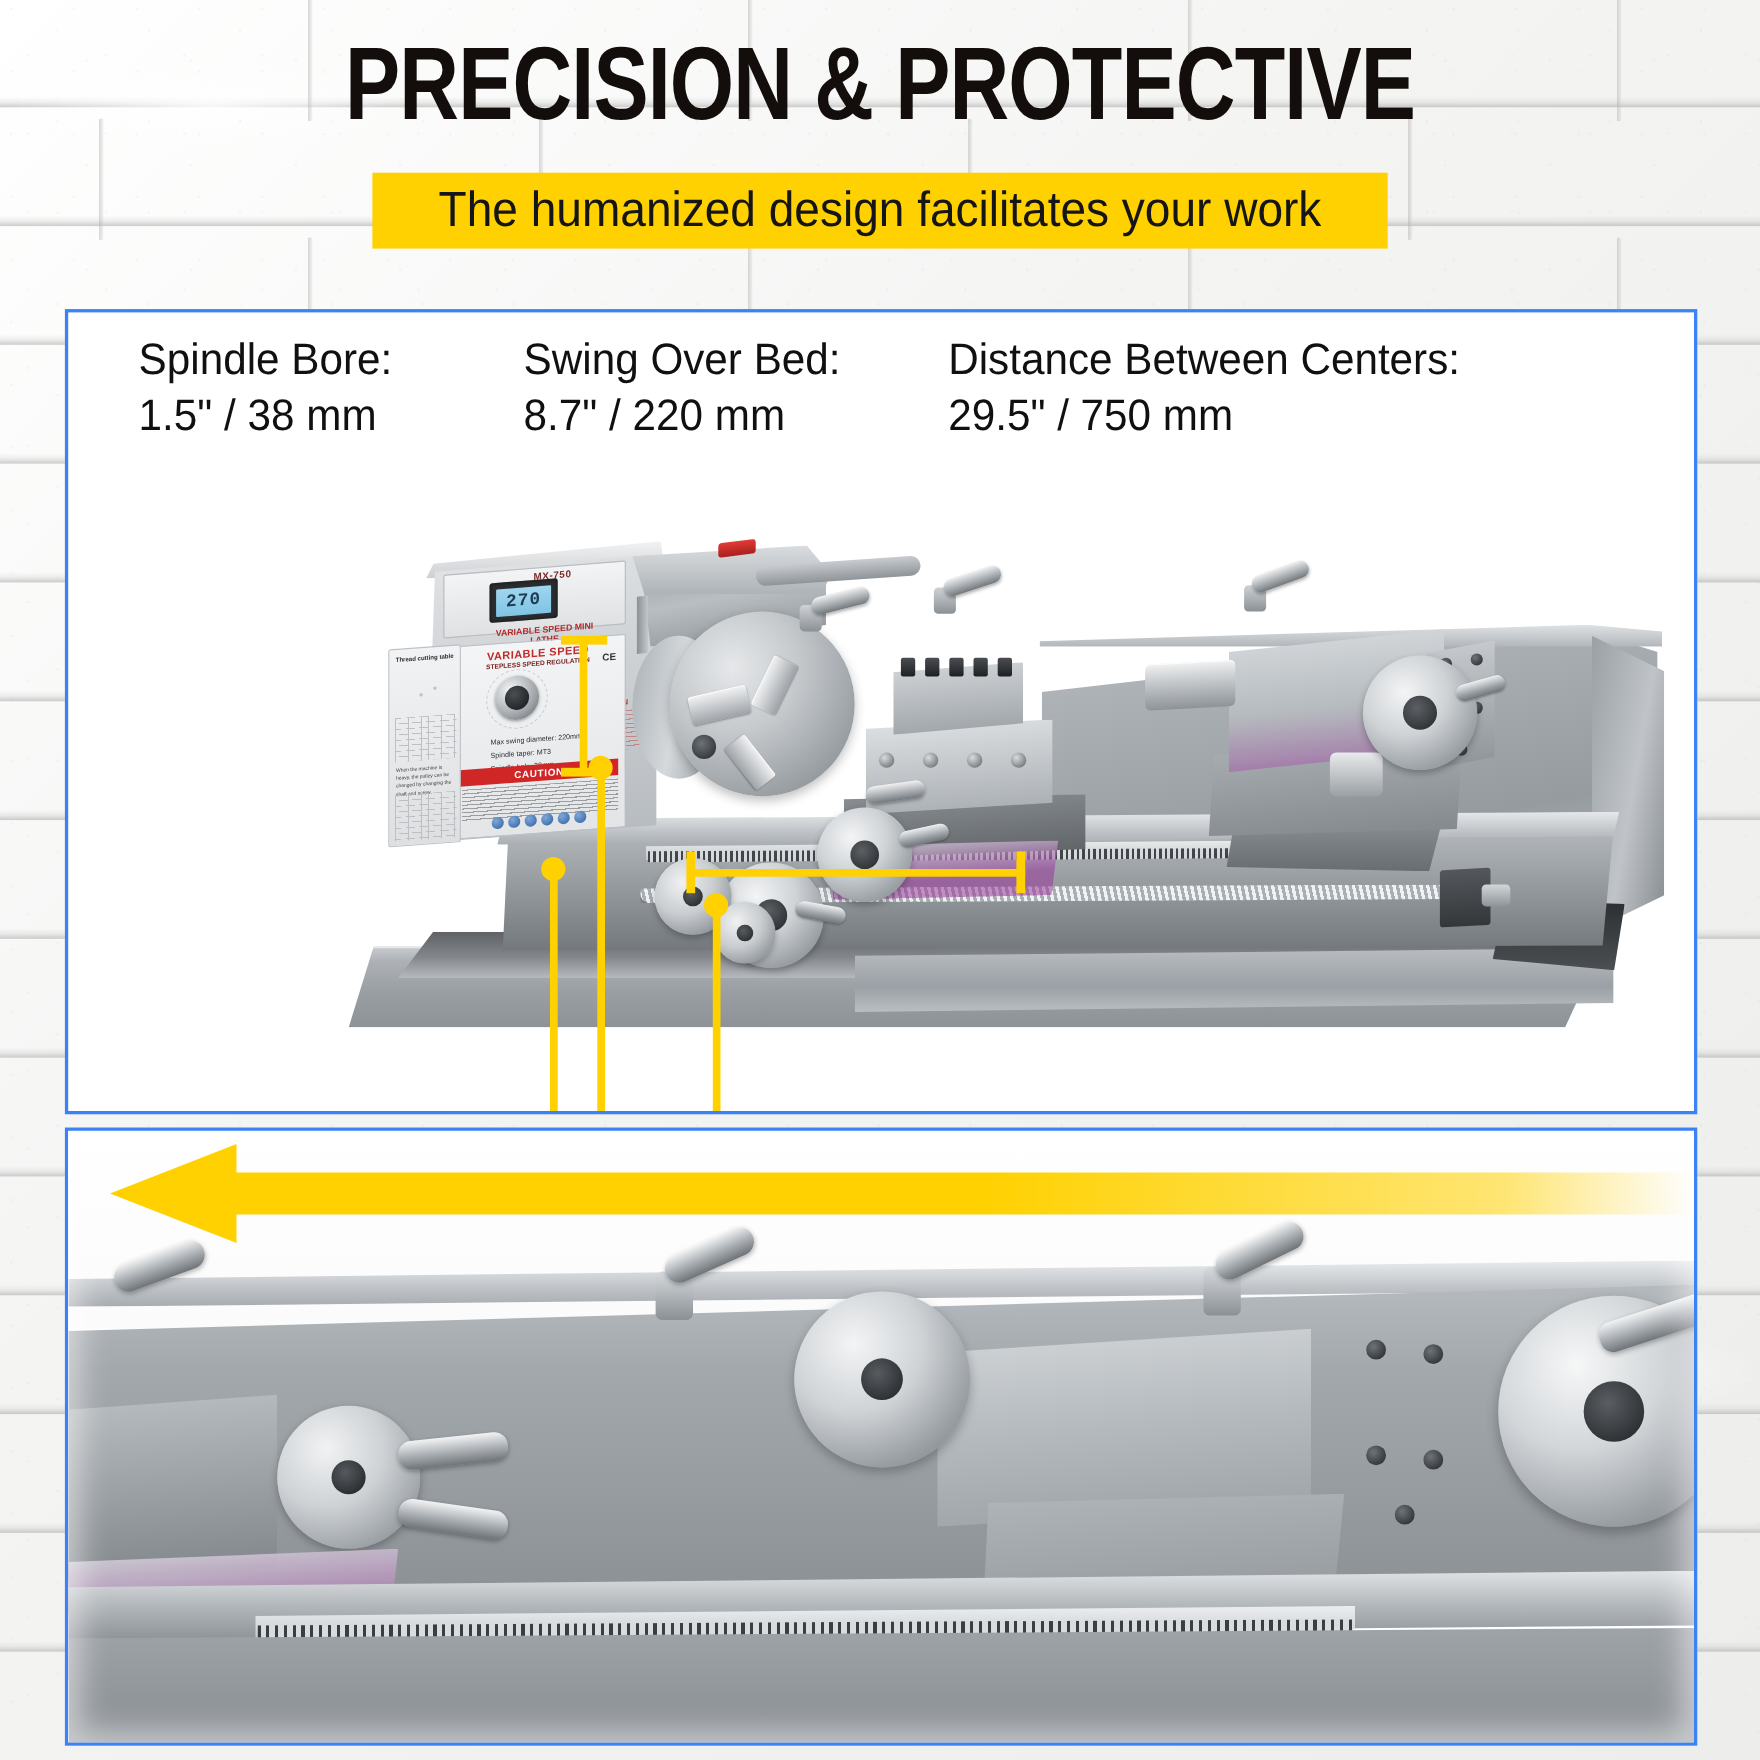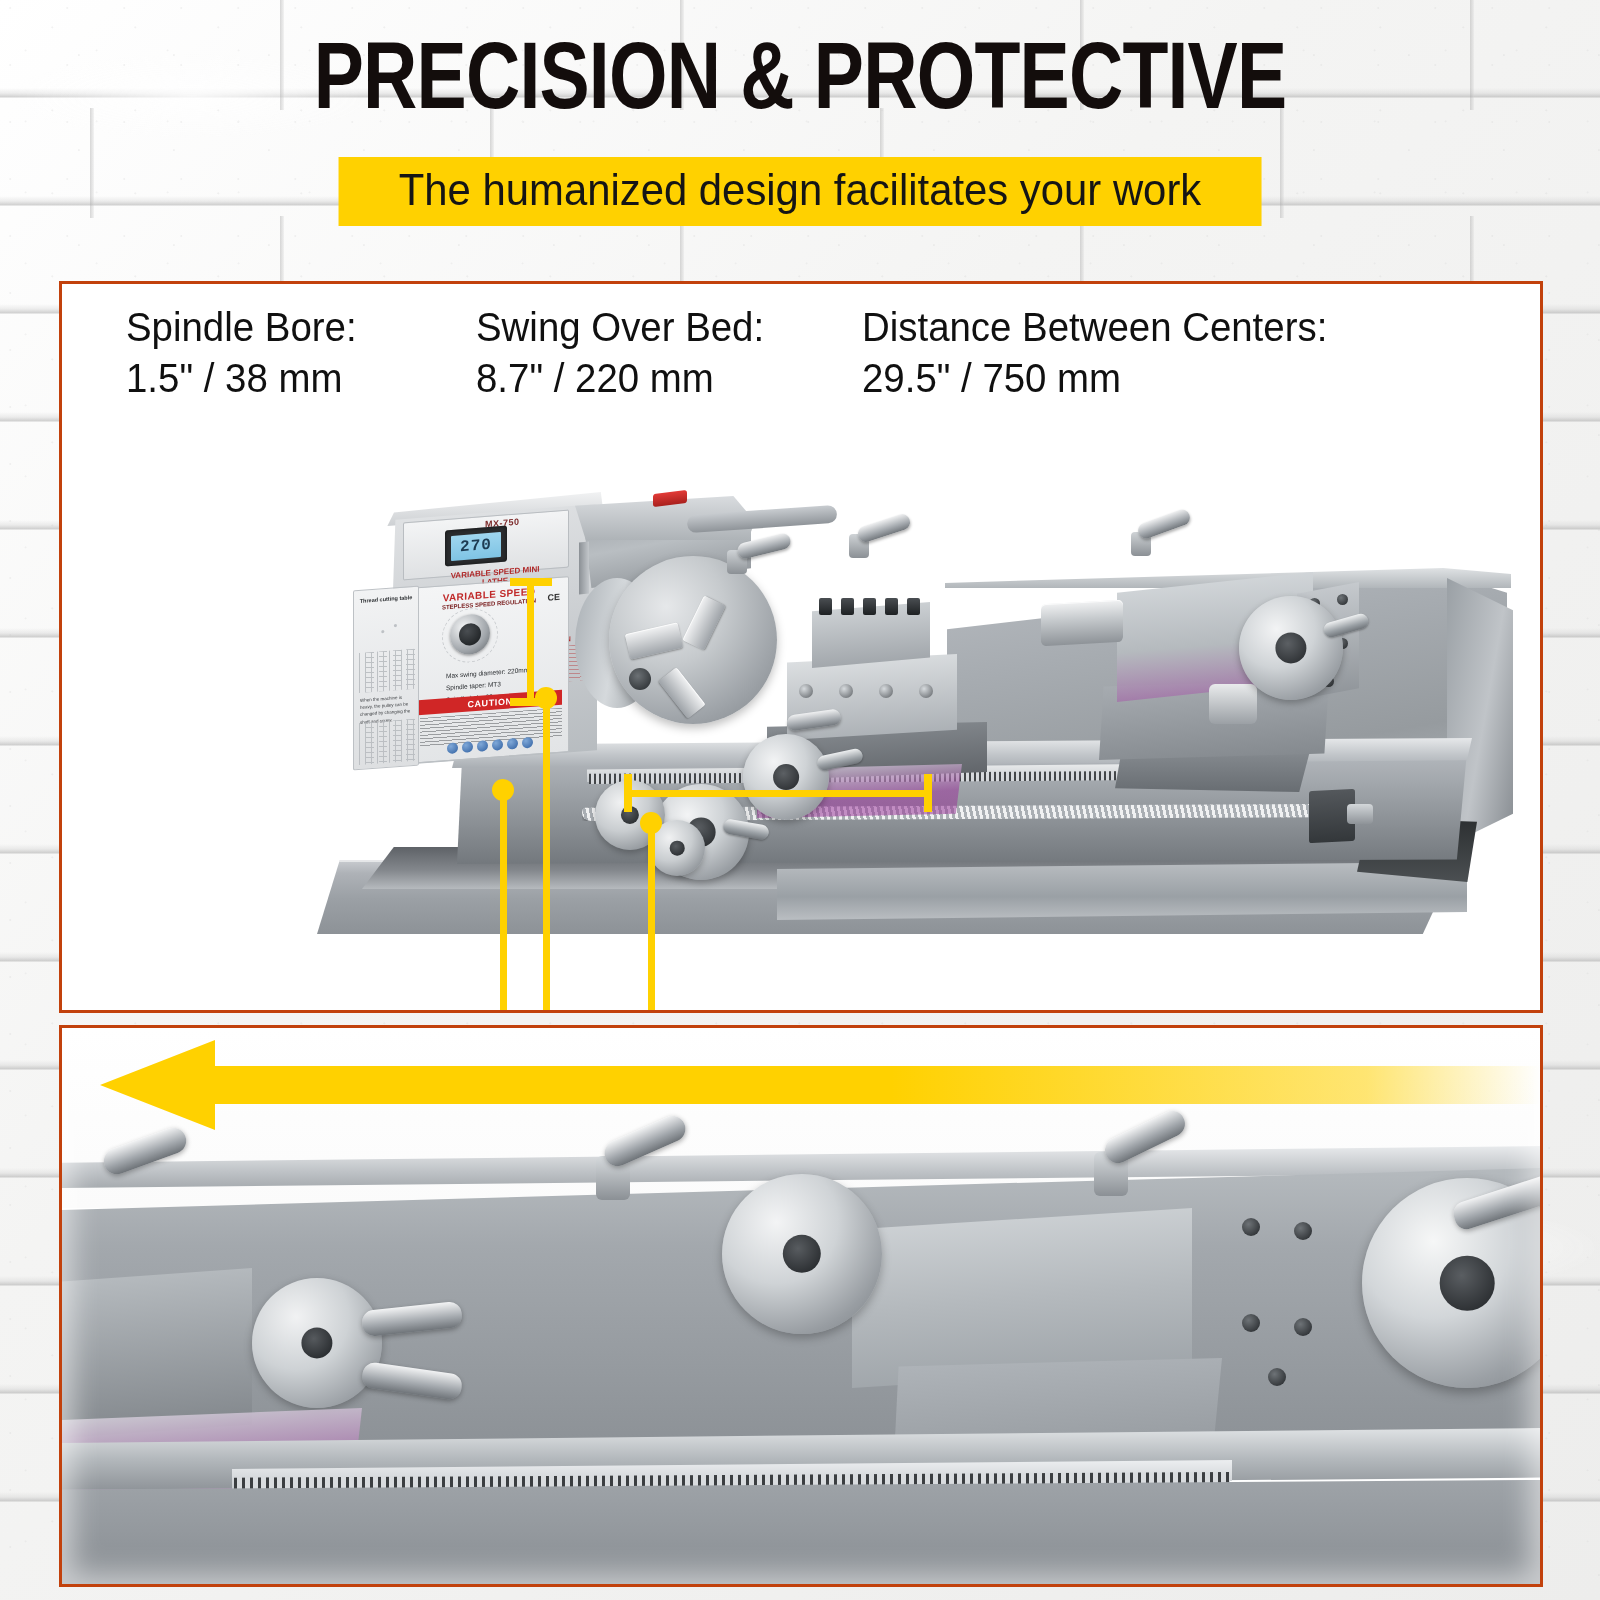--- a/index.html
+++ b/index.html
@@ -68,21 +68,21 @@
     font-size: 45px; font-weight: 400; color: #151515;
     white-space: nowrap; line-height: 1.1;
     transform: scaleX(0.93); transform-origin: center;
     display: block;
   }
 
   
   .panel {
     position: absolute;
     background: #ffffff;
-    border: 3px solid #c2410c;
+    border: 3px solid #3b82f6;
     overflow: hidden;
   }
   #panel-top    { left: 59px; top: 281px;  width: 1484px; height: 732px; }
   #panel-bottom { left: 59px; top: 1025px; width: 1484px; height: 562px; }
 
   
   #spec-row { position: absolute; top: 18px; left: 0; width: 100%; height: 110px; }
   .spec {
     position: absolute; top: 0;
     font-family: "Liberation Sans Narrow", "Liberation Sans", sans-serif;

